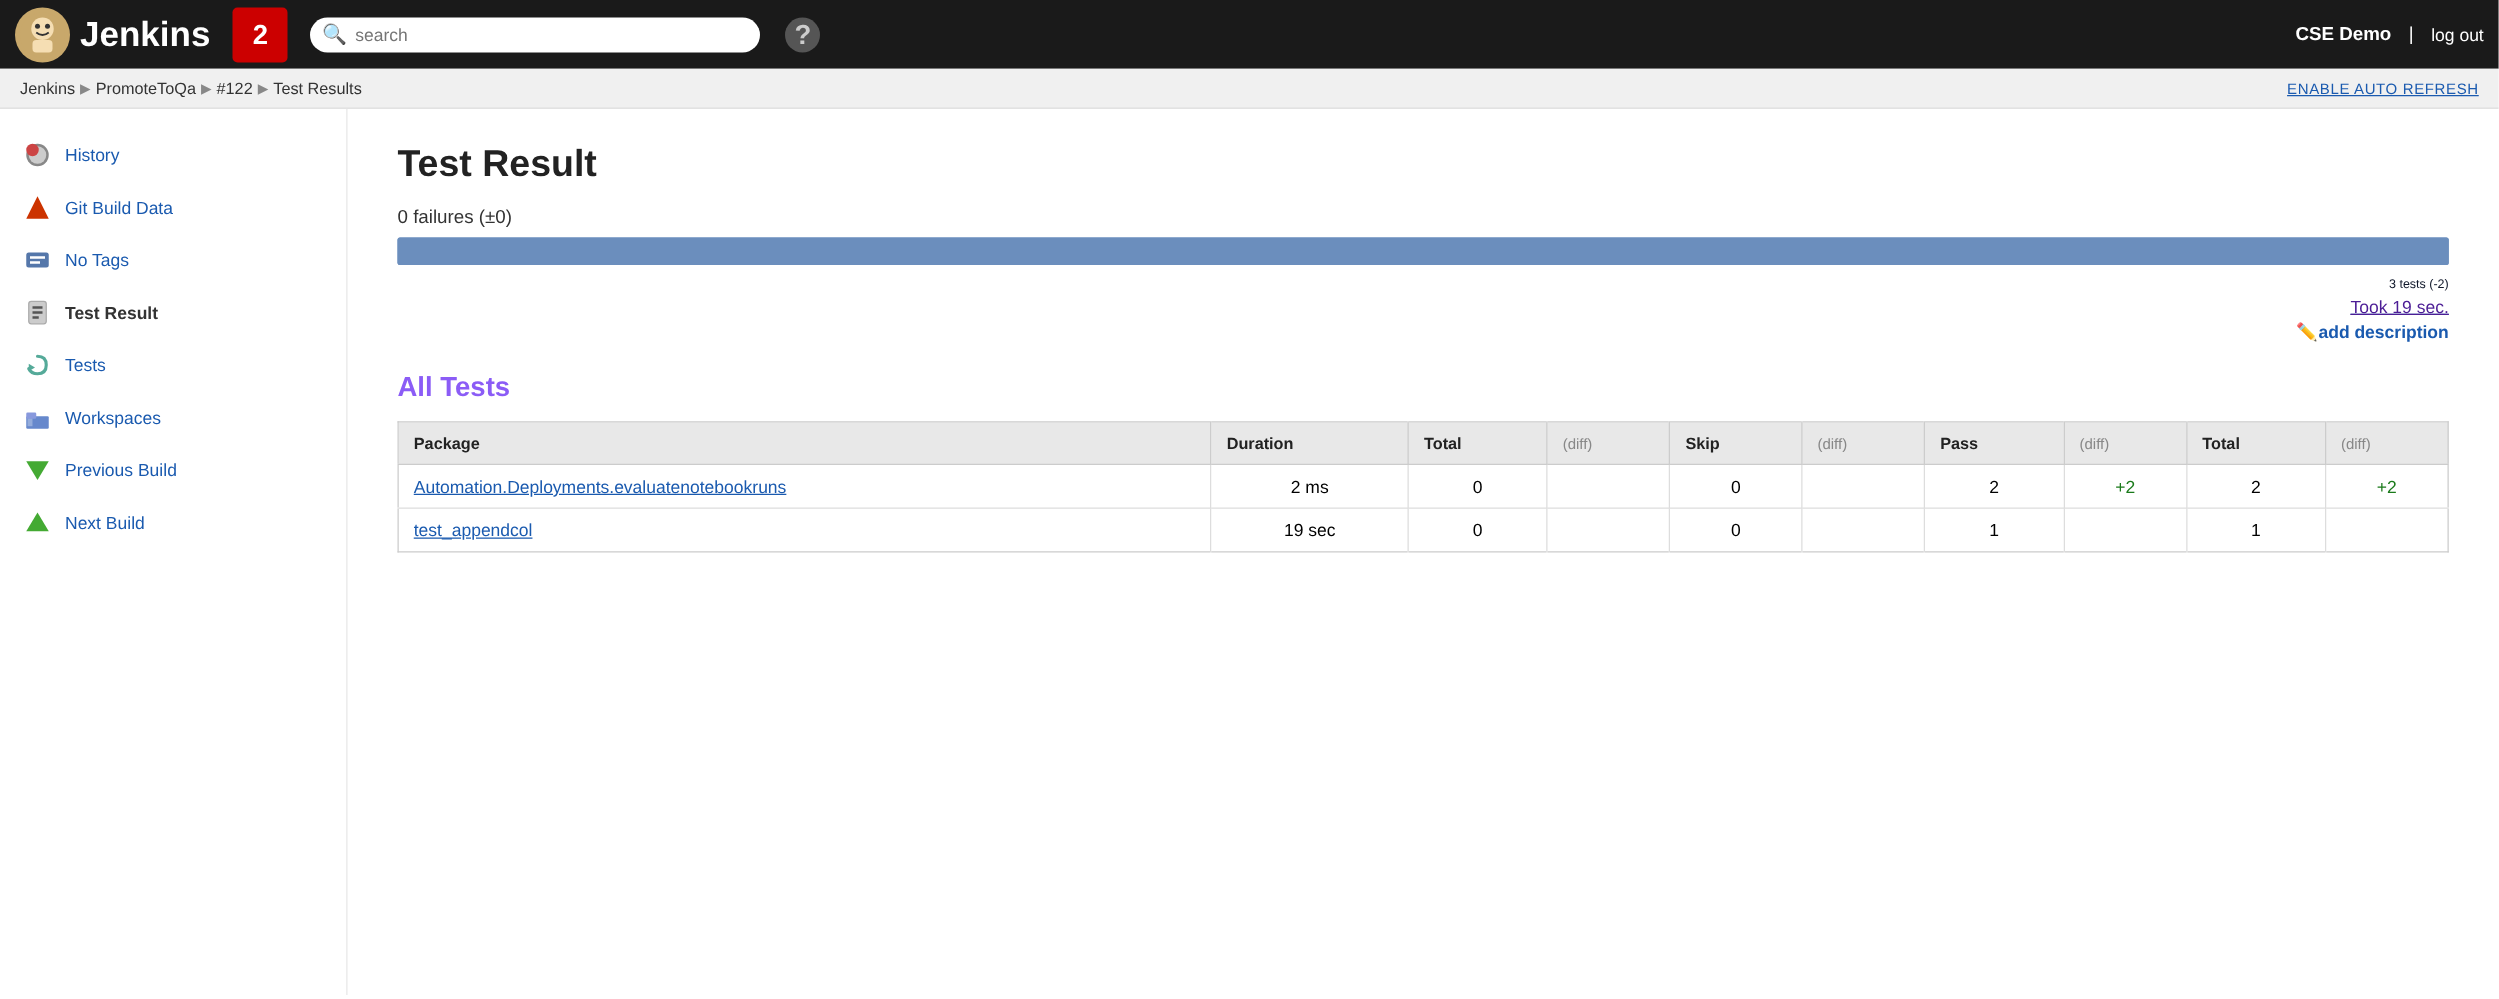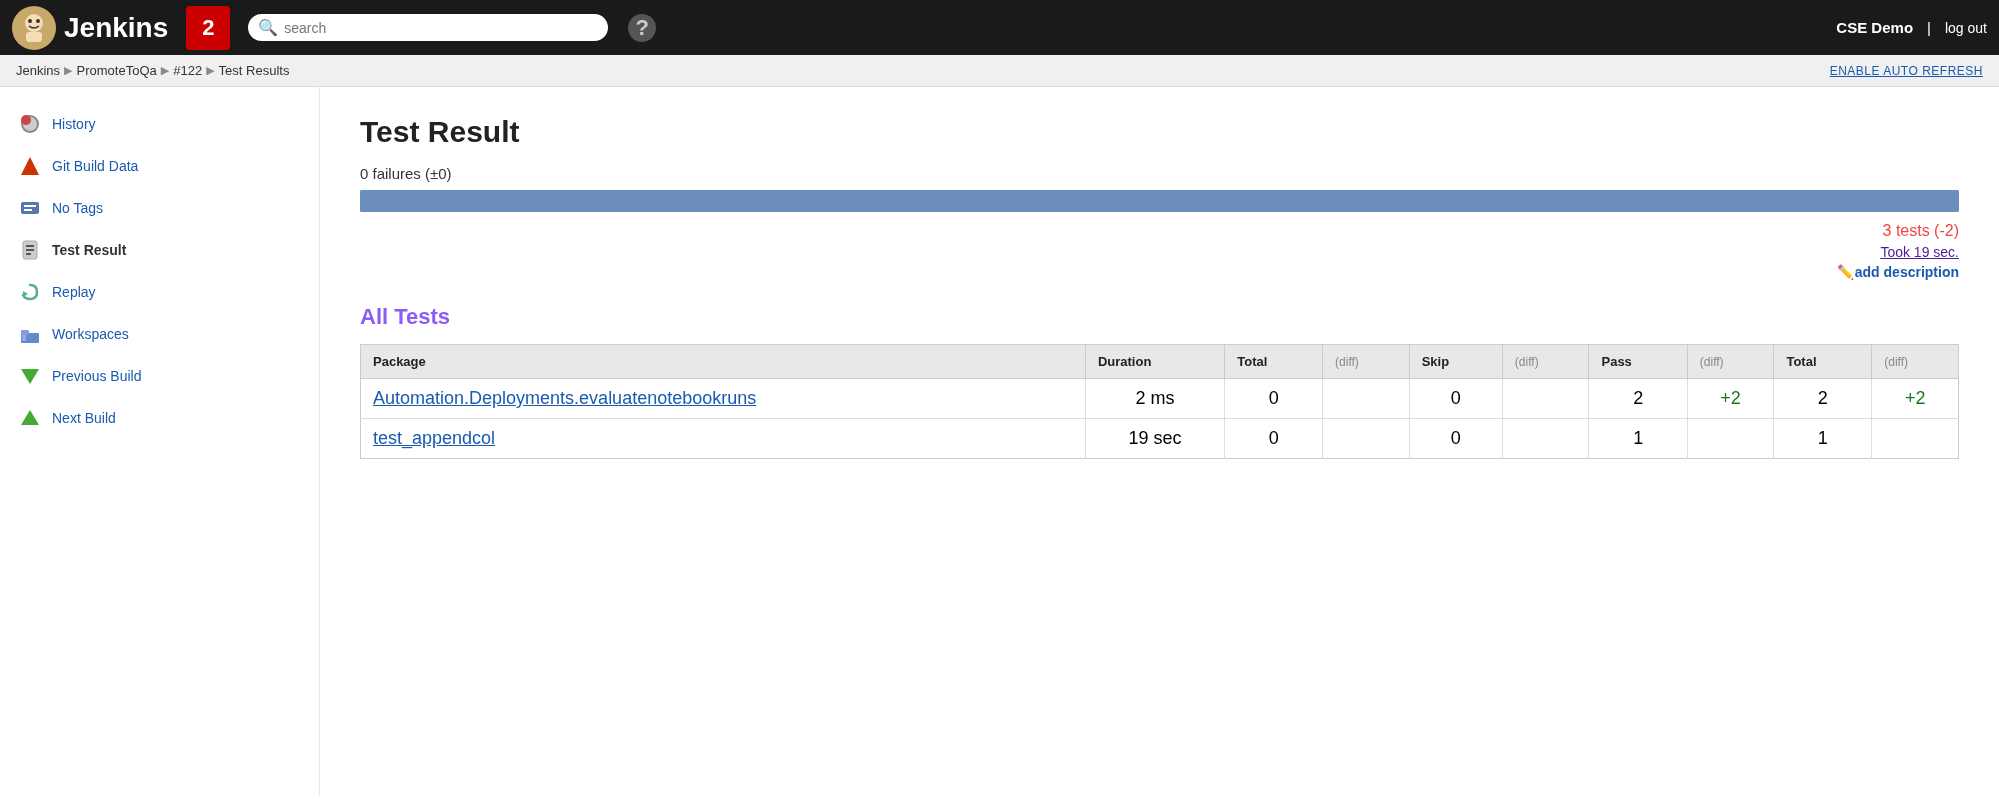--- a/index.html
+++ b/index.html
@@ -115,21 +115,21 @@
     }
 
     
     #layout {
       display: flex;
       min-height: calc(100vh - 90px);
     }
 
     
     #sidebar {
-      width: 320px;
+      width: 278px;
       flex-shrink: 0;
       padding: 16px 0;
       border-right: 1px solid #e8e8e8;
     }
     .sidebar-item {
       display: flex;
       align-items: center;
       gap: 10px;
       padding: 9px 18px;
       cursor: pointer;
@@ -166,22 +166,22 @@
     }
     #progress-bar-container {
       width: 100%;
       height: 22px;
       background: #6b8ebd;
       border-radius: 2px;
       margin-bottom: 10px;
     }
     #stats-row {
       text-align: right;
-      font-size: 16px;
-      color: #ef4444;
+      font-size: 10px;
+      color: #0f172a;
       margin-bottom: 4px;
     }
     #took-link {
       text-align: right;
       font-size: 14px;
       color: #1a5aaf;
       text-decoration: underline;
       cursor: pointer;
       margin-bottom: 4px;
     }
@@ -213,21 +213,21 @@
       text-align: left;
       font-size: 13px;
       font-weight: bold;
       border-bottom: 1px solid #ccc;
       border-right: 1px solid #ccc;
       color: #222;
     }
     #tests-table th:last-child { border-right: none; }
     #tests-table td {
       padding: 9px 12px;
-      font-size: 18px;
+      font-size: 14px;
       border-bottom: 1px solid #ddd;
       border-right: 1px solid #ddd;
     }
     #tests-table td:last-child { border-right: none; }
     #tests-table tr:last-child td { border-bottom: none; }
     .col-num { text-align: center; }
     .diff-green { color: #1a7a1a; font-size: 12px; }
     .pkg-link { color: #1a5aaf; text-decoration: underline; cursor: pointer; }
   </style>
 </head>
@@ -325,21 +325,21 @@
       <span class="sidebar-label" style="color:#333; font-weight:bold;">Test Result</span>
     </div>
 
     <div class="sidebar-item">
       <div class="sidebar-icon">
         <svg width="22" height="22" viewBox="0 0 22 22">
             <path d="M11 4 Q18 4 18 11 Q18 18 11 18 Q6 18 4 14" stroke="#5a9" stroke-width="2.5" fill="none" stroke-linecap="round"></path>
             <polygon points="4,10 4,16 9,13" fill="#5a9"></polygon>
           </svg>
       </div>
-      <span class="sidebar-label">Replay</span>
+      <span class="sidebar-label">Tests</span>
     </div>
 
 
     <div class="sidebar-item">
       <div class="sidebar-icon">
         <svg width="22" height="22" viewBox="0 0 22 22">
             <rect x="2" y="10" width="18" height="10" rx="1" fill="#6688cc"></rect>
             <rect x="2" y="7" width="8" height="5" rx="1" fill="#8899dd"></rect>
             <rect x="3" y="12" width="4" height="6" fill="#fff" opacity="0.3"></rect>
           </svg>

